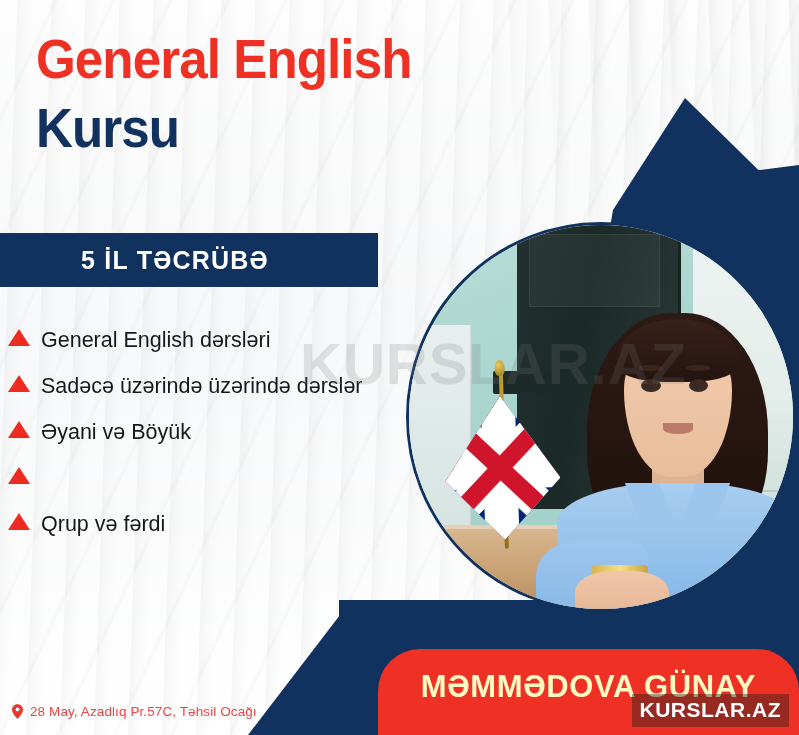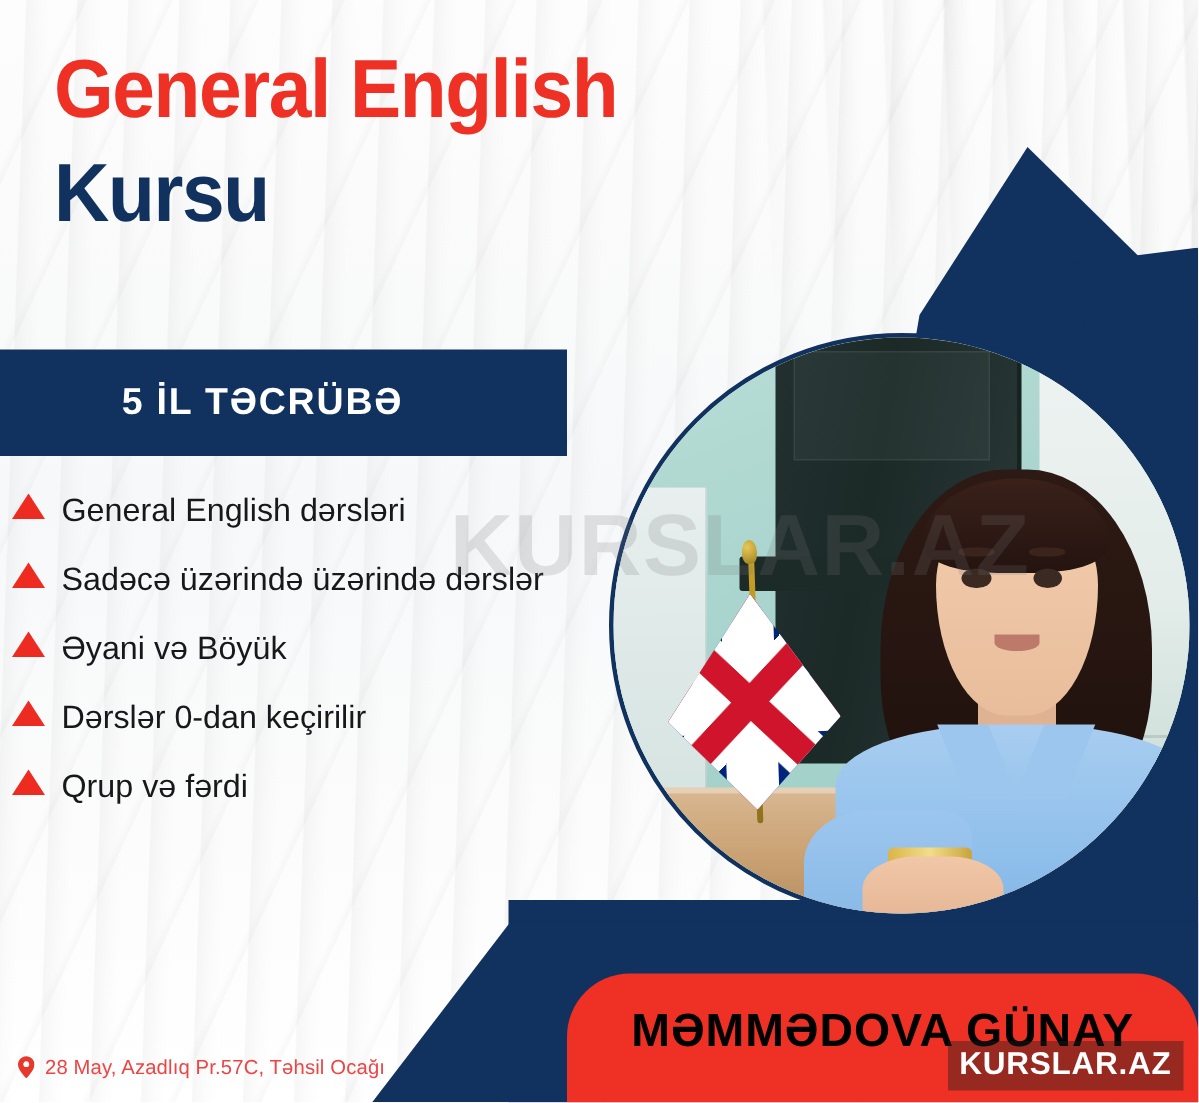--- a/index.html
+++ b/index.html
@@ -331,21 +331,21 @@
     transform: scaleX(0.93);
     transform-origin: left center;
   }
 
   
   .badge {
     position: absolute;
     left: 0;
     top: 233px;
     width: 378px;
-    height: 71px;
+    height: 54px;
     background: #11315f;
     z-index: 6;
     display: flex;
     align-items: center;
     justify-content: center;
     box-sizing: border-box;
     padding-right: 28px;
   }
   .badge-text {
     color: #ffffff;
@@ -394,21 +394,21 @@
     width: 421px;
     height: 86px;
     background: #ee3124;
     border-radius: 42px 42px 0 0;
     z-index: 8;
     display: flex;
     align-items: center;
     justify-content: center;
   }
   .nameplate-text {
-    color: #000000;
+    color: #fef9c3;
     font-size: 31px;
     font-weight: 700;
     letter-spacing: 0.6px;
     white-space: nowrap;
     padding-bottom: 10px;
   }
 
   
   .address {
     position: absolute;
@@ -523,21 +523,20 @@
     <li class="feature-item">
       <span class="tri"></span>
       <span class="feature-text">Sadəcə üzərində üzərində dərslər</span>
     </li>
     <li class="feature-item">
       <span class="tri"></span>
       <span class="feature-text">Əyani və Böyük</span>
     </li>
     <li class="feature-item">
       <span class="tri"></span>
-      <span class="feature-text">Dərslər 0-dan keçirilir</span>
     </li>
     <li class="feature-item">
       <span class="tri"></span>
       <span class="feature-text">Qrup və fərdi</span>
     </li>
   </ul>
 
   <div class="wm-big">KURSLAR.AZ</div>
 
   <div class="nameplate">

